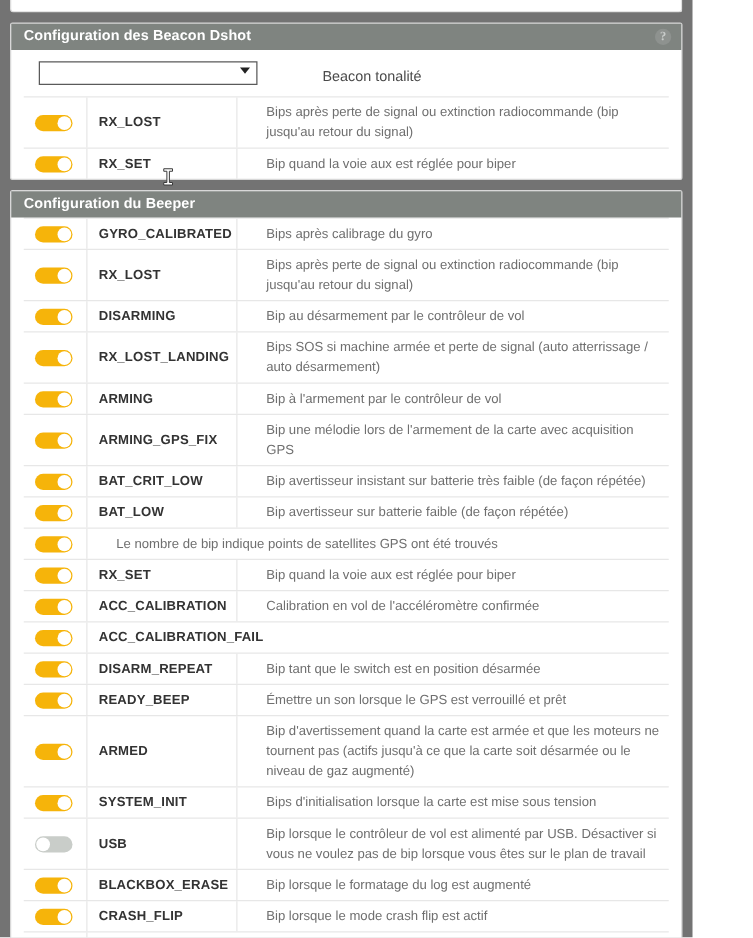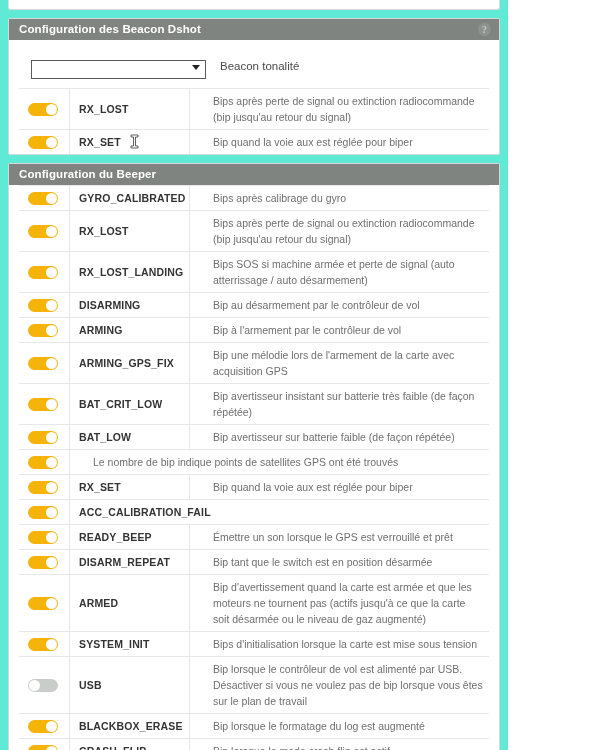--- a/index.html
+++ b/index.html
@@ -4,23 +4,23 @@
 <style>
   * { box-sizing: border-box; }
   html, body {
     margin: 0; padding: 0;
     width: 602px; height: 750px;
     background: #ffffff;
     font-family: "Liberation Sans", sans-serif;
     overflow: hidden;
   }
   .page {
-    width: 508px; height: 750px;
+    width: 554px; height: 750px;
     position: relative;
-    background: #5eead4;
+    background: #737373;
     padding: 0 8px;
   }
 
   
   .panel-stub {
     height: 10px;
     border: 1px solid #dcdcdc;
     border-top: none;
     background: #ffffff;
     margin: 0 0 8px 0;
@@ -56,22 +56,23 @@
     line-height: 13px;
     text-align: center;
     font-weight: bold;
     font-family: "Liberation Serif", serif;
   }
   .panel-body { padding: 0 10px; }
 
   
   .select-row {
     display: flex;
-    align-items: flex-start;
-    padding: 20px 0 9px 12px;
+    align-items: flex-end;
+    padding: 9px 0 9px 12px;
+    gap: 38px;
   }
   .tone-select {
     width: 175px;
     height: 19px;
     border: 1px solid #5a5a5a;
     background: #ffffff;
     position: relative;
     font-size: 11px;
     color: #333;
     padding: 0 4px;
@@ -227,38 +228,38 @@
             </div>
             <div class="name-cell">RX_LOST</div>
             <div class="desc-cell">Bips après perte de signal ou extinction radiocommande (bip jusqu'au retour du signal)</div>
           </div>
           <div class="row">
             <div class="sw-cell">
               <div class="switch">
                 <div class="knob"></div>
               </div>
             </div>
+            <div class="name-cell">DISARMING</div>
+            <div class="desc-cell">Bip au désarmement par le contrôleur de vol</div>
+          </div>
+          <div class="row">
+            <div class="sw-cell">
+              <div class="switch">
+                <div class="knob"></div>
+              </div>
+            </div>
             <div class="name-cell">RX_LOST_LANDING</div>
             <div class="desc-cell">Bips SOS si machine armée et perte de signal (auto atterrissage / auto désarmement)</div>
           </div>
           <div class="row">
             <div class="sw-cell">
               <div class="switch">
                 <div class="knob"></div>
               </div>
             </div>
-            <div class="name-cell">DISARMING</div>
-            <div class="desc-cell">Bip au désarmement par le contrôleur de vol</div>
-          </div>
-          <div class="row">
-            <div class="sw-cell">
-              <div class="switch">
-                <div class="knob"></div>
-              </div>
-            </div>
             <div class="name-cell">ARMING</div>
             <div class="desc-cell">Bip à l'armement par le contrôleur de vol</div>
           </div>
           <div class="row">
             <div class="sw-cell">
               <div class="switch">
                 <div class="knob"></div>
               </div>
             </div>
             <div class="name-cell">ARMING_GPS_FIX</div>
@@ -298,39 +299,48 @@
             </div>
             <div class="name-cell">RX_SET</div>
             <div class="desc-cell">Bip quand la voie aux est réglée pour biper</div>
           </div>
           <div class="row">
             <div class="sw-cell">
               <div class="switch">
                 <div class="knob"></div>
               </div>
             </div>
+            <div class="name-cell">ACC_CALIBRATION</div>
+            <div class="desc-cell">Calibration en vol de l'accéléromètre confirmée</div>
+          </div>
+          <div class="row">
+            <div class="sw-cell">
+              <div class="switch">
+                <div class="knob"></div>
+              </div>
+            </div>
             <div class="name-cell">ACC_CALIBRATION_FAIL</div>
+          </div>
+          <div class="row">
+            <div class="sw-cell">
+              <div class="switch">
+                <div class="knob"></div>
+              </div>
+            </div>
+            <div class="name-cell">DISARM_REPEAT</div>
+            <div class="desc-cell">Bip tant que le switch est en position désarmée</div>
           </div>
           <div class="row">
             <div class="sw-cell">
               <div class="switch">
                 <div class="knob"></div>
               </div>
             </div>
             <div class="name-cell">READY_BEEP</div>
             <div class="desc-cell">Émettre un son lorsque le GPS est verrouillé et prêt</div>
-          </div>
-          <div class="row">
-            <div class="sw-cell">
-              <div class="switch">
-                <div class="knob"></div>
-              </div>
-            </div>
-            <div class="name-cell">DISARM_REPEAT</div>
-            <div class="desc-cell">Bip tant que le switch est en position désarmée</div>
           </div>
           <div class="row tall">
             <div class="sw-cell">
               <div class="switch">
                 <div class="knob"></div>
               </div>
             </div>
             <div class="name-cell">ARMED</div>
             <div class="desc-cell">Bip d'avertissement quand la carte est armée et que les moteurs ne tournent pas (actifs jusqu'à ce que la carte soit désarmée ou le niveau de gaz augmenté)</div>
           </div>

